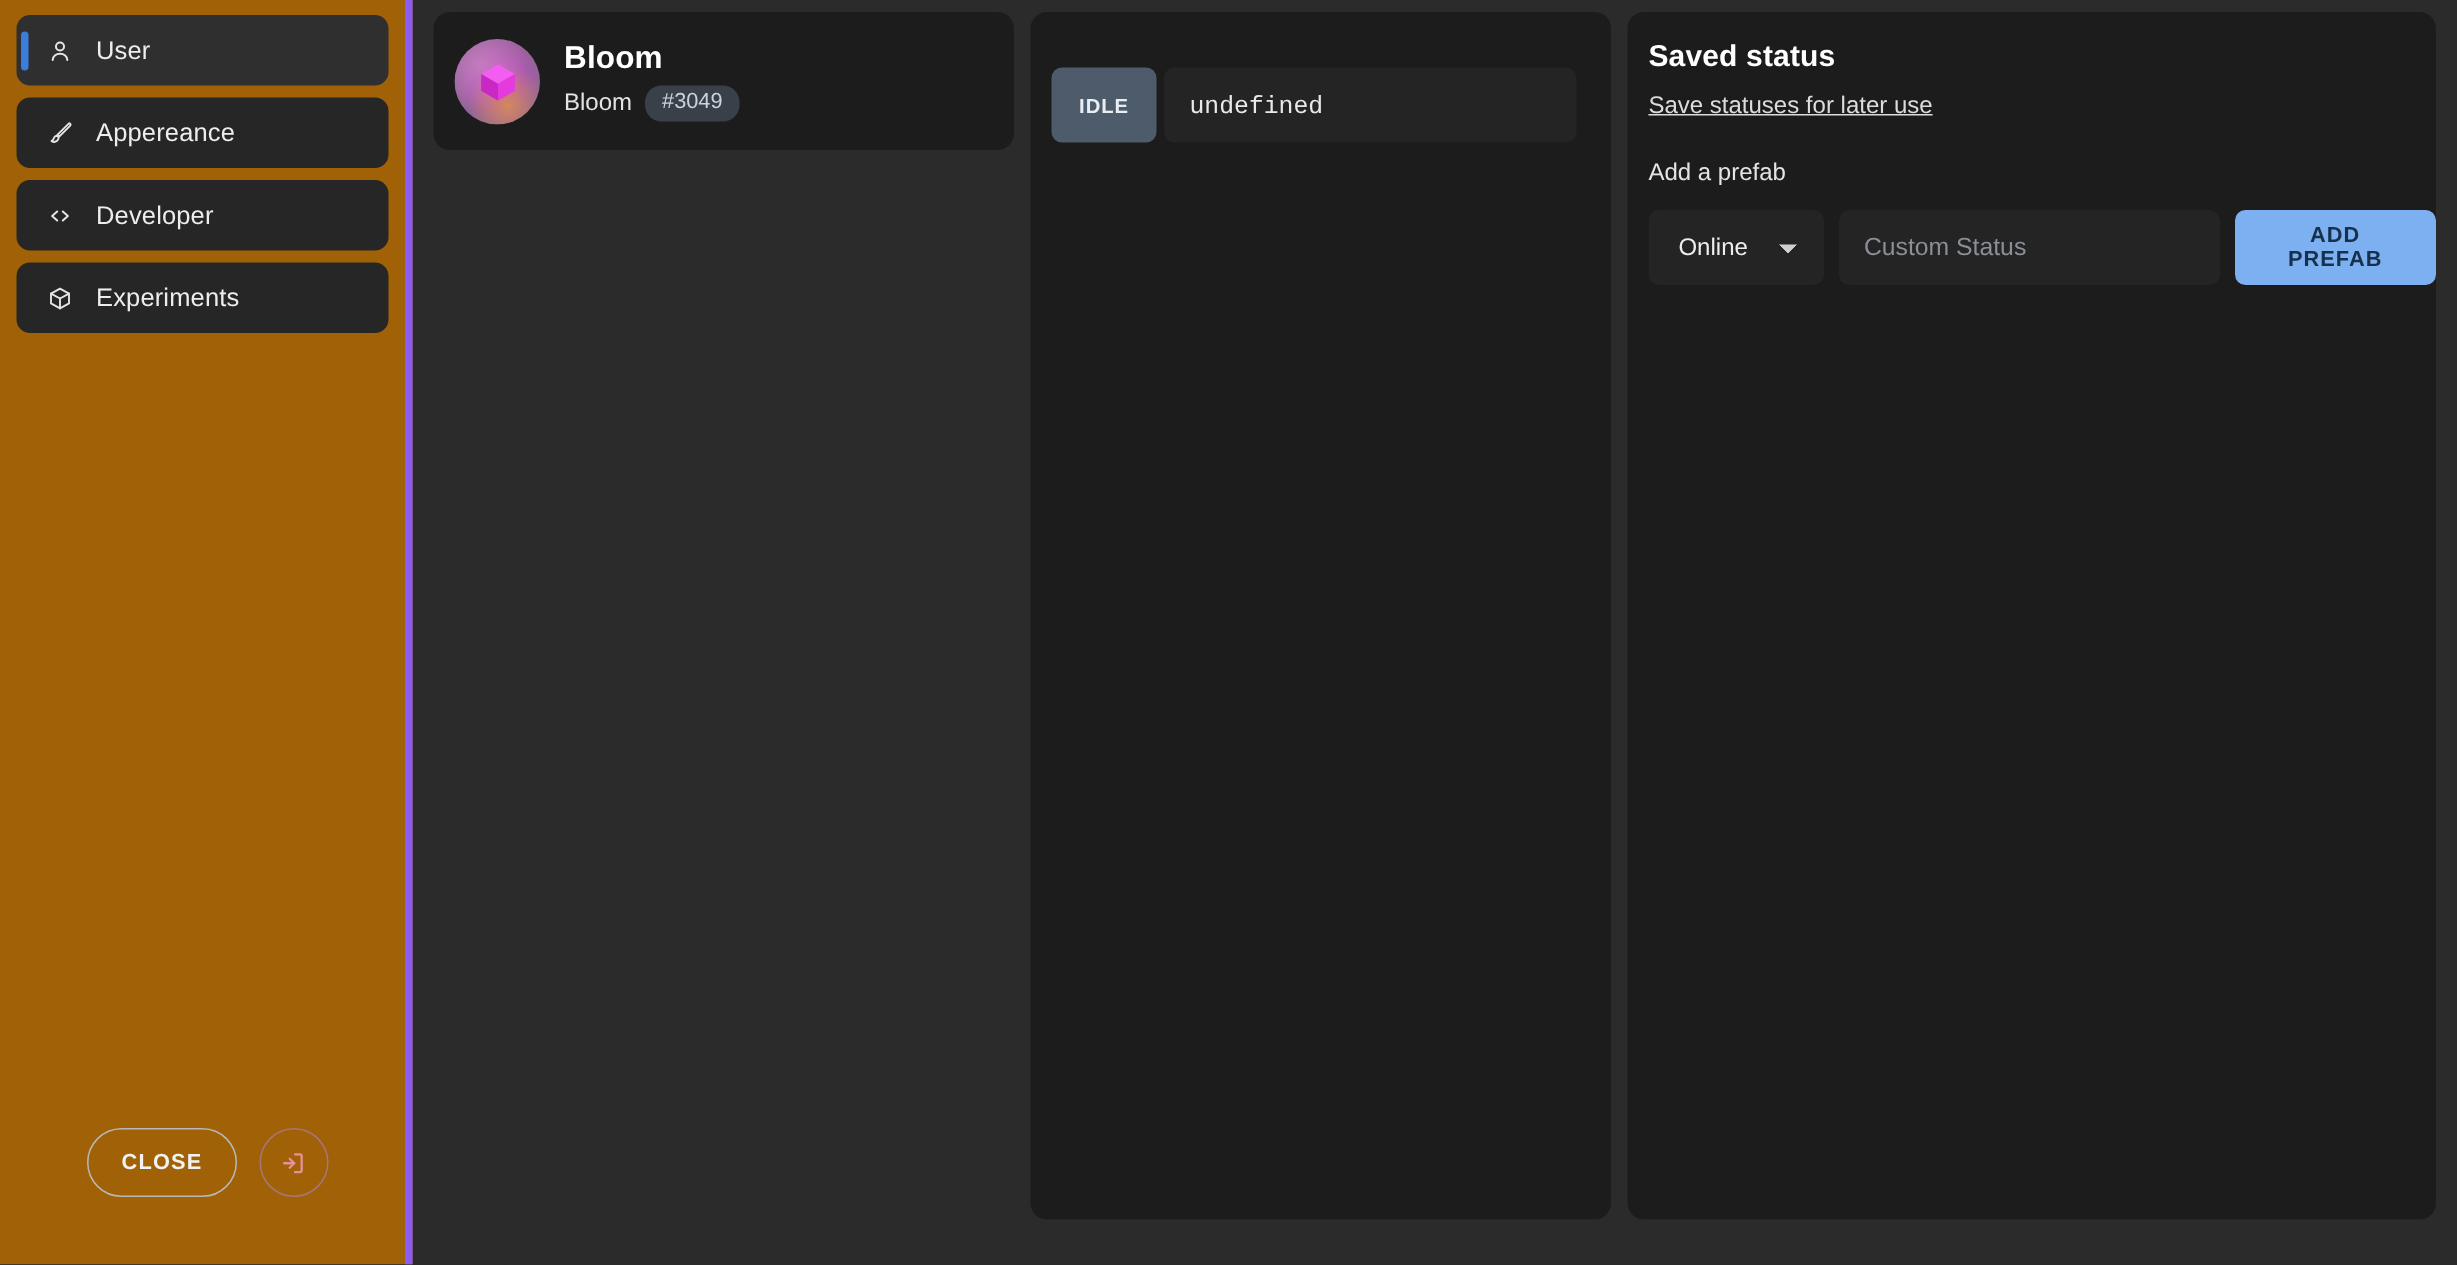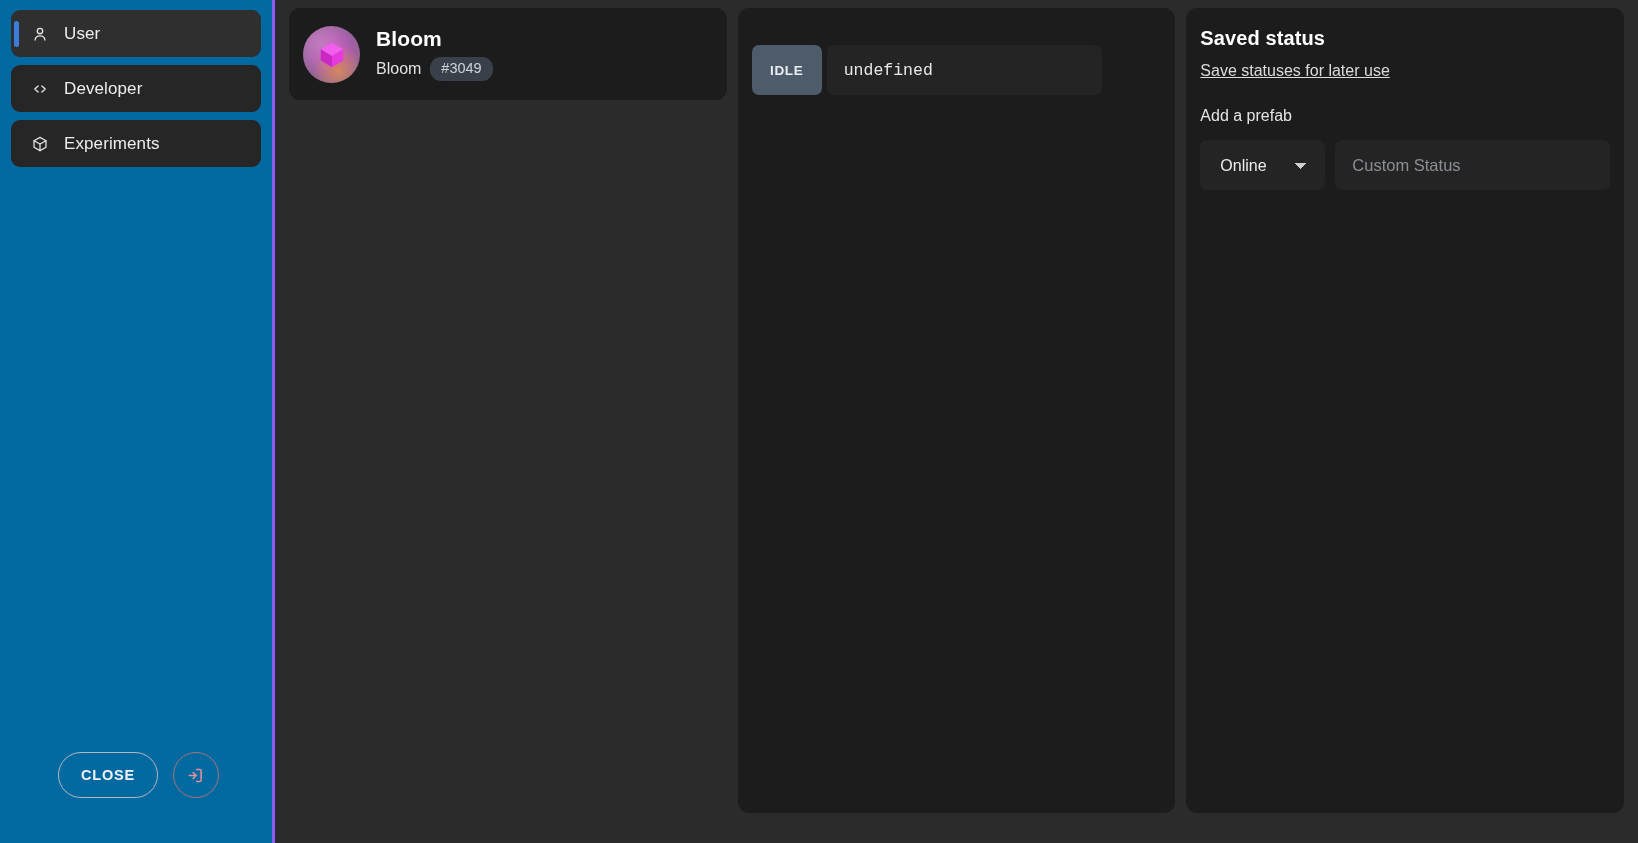--- a/index.html
+++ b/index.html
@@ -21,22 +21,22 @@
     display: flex;
     width: 1638px;
     height: 843px;
   }
 
   
   .sidebar {
     width: 275px;
     min-width: 275px;
     height: 843px;
-    background: #0369a1;
-    border-right: 3px solid #8b5cf6;
+    background: #a16207;
+    border-right: 5px solid #8b5cf6;
     display: flex;
     flex-direction: column;
     padding: 6px 0 0 0;
     position: relative;
     gap: 24px;
   }
 
   .nav-list {
     display: flex;
     flex-direction: column;
@@ -350,20 +350,29 @@
       <div class="nav-item active">
         <span class="nav-icon">
           <svg width="18" height="18" viewBox="0 0 24 24" fill="none" stroke="currentColor" stroke-width="1.8" stroke-linecap="round" stroke-linejoin="round">
             <circle cx="12" cy="8" r="3.6"></circle>
             <path d="M5.5 20c0-3.4 2.9-5.6 6.5-5.6s6.5 2.2 6.5 5.6"></path>
           </svg>
         </span>
         <span class="nav-label">User</span>
       </div>
 
+      <div class="nav-item">
+        <span class="nav-icon">
+          <svg width="18" height="18" viewBox="0 0 24 24" fill="none" stroke="currentColor" stroke-width="1.7" stroke-linecap="round" stroke-linejoin="round">
+            <path d="M19.5 3.4 9.9 13l1.6 1.6 9.6-9.6a1.1 1.1 0 0 0-1.6-1.6z"></path>
+            <path d="M9.3 13.6c-1.5.5-2.6 1.5-3 3-.2.9-.8 1.6-1.8 2 1.1.9 2.6 1.1 3.9.5 1.5-.7 2.3-2 2.4-3.5z"></path>
+          </svg>
+        </span>
+        <span class="nav-label">Appereance</span>
+      </div>
 
       <div class="nav-item">
         <span class="nav-icon">
           <svg width="18" height="18" viewBox="0 0 24 24" fill="none" stroke="currentColor" stroke-width="1.8" stroke-linecap="round" stroke-linejoin="round">
             <polyline points="9.5,8 5,12 9.5,16"></polyline>
             <polyline points="14.5,8 19,12 14.5,16"></polyline>
           </svg>
         </span>
         <span class="nav-label">Developer</span>
       </div>
@@ -428,17 +437,18 @@
 
     <section class="card card-saved">
       <h2 class="section-title">Saved status</h2>
       <p class="saved-sub">Save statuses for later use</p>
       <p class="prefab-label">Add a prefab</p>
       <div class="prefab-row">
         <select class="prefab-select">
           <option>Online</option>
         </select>
         <input class="prefab-input" type="text" placeholder="Custom Status" style="">
+        <button class="add-prefab-btn">ADD PREFAB</button>
       </div>
     </section>
 
   </main>
 </div>
 
 </body></html>

